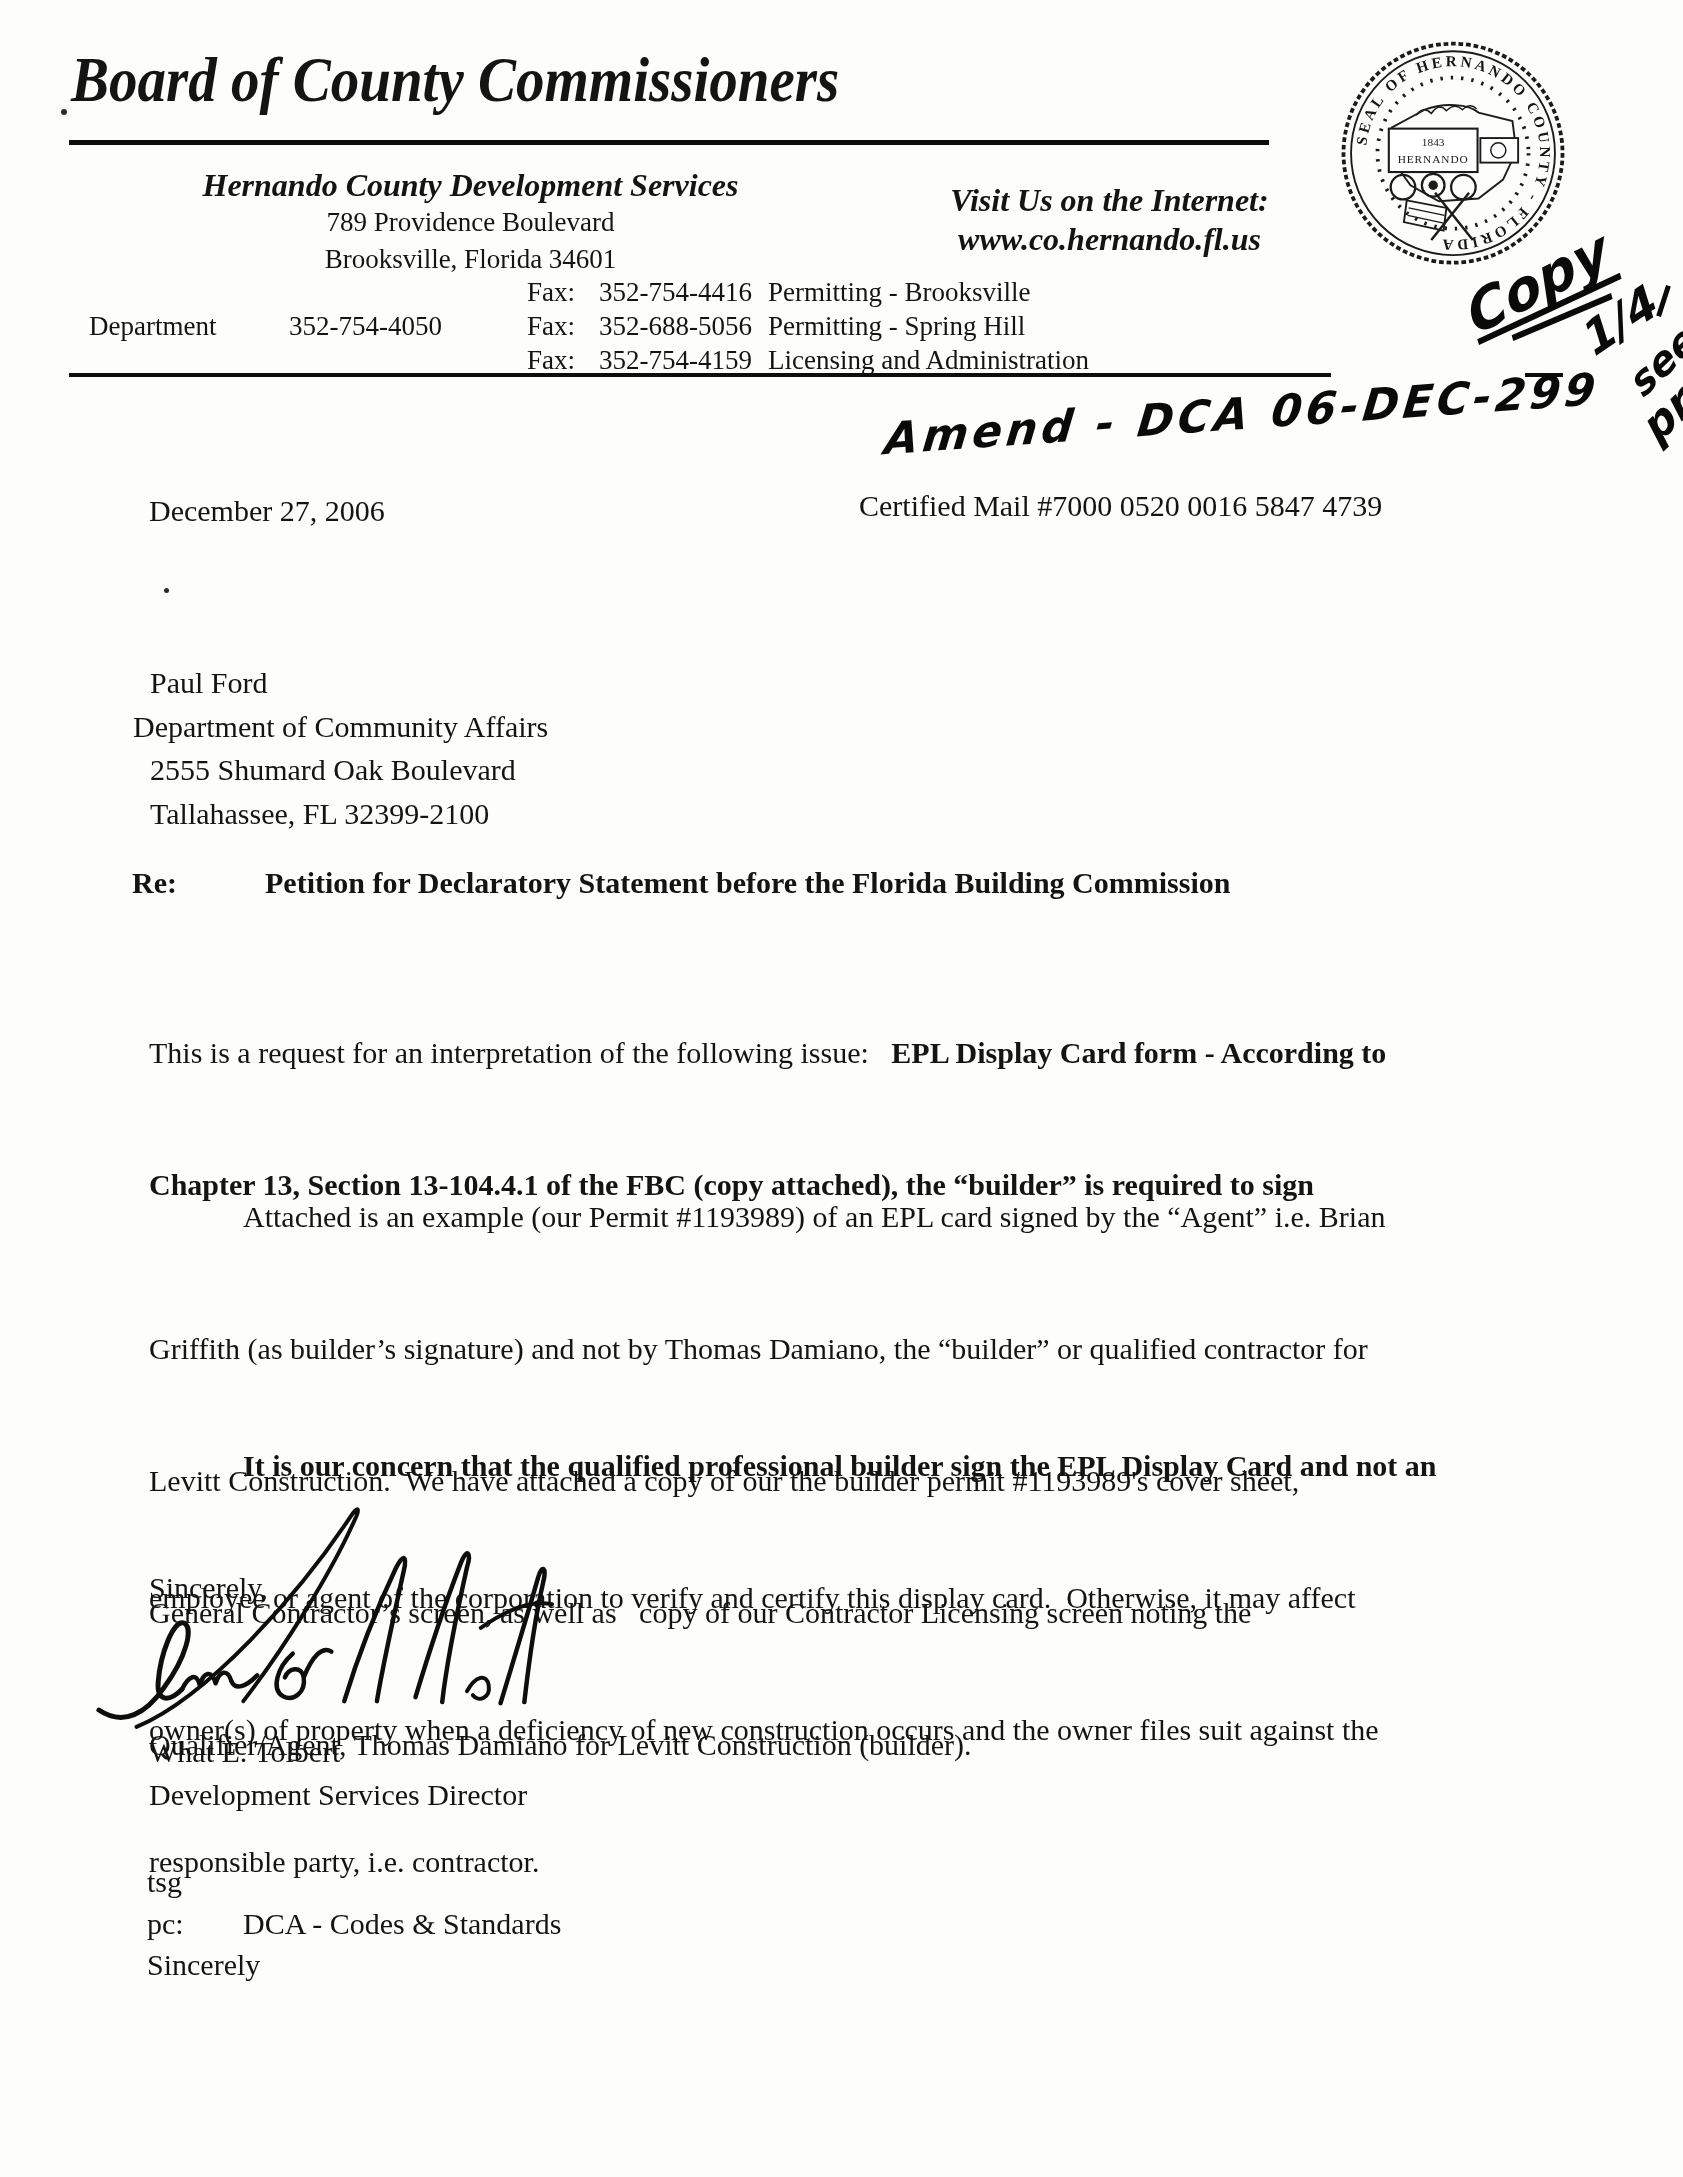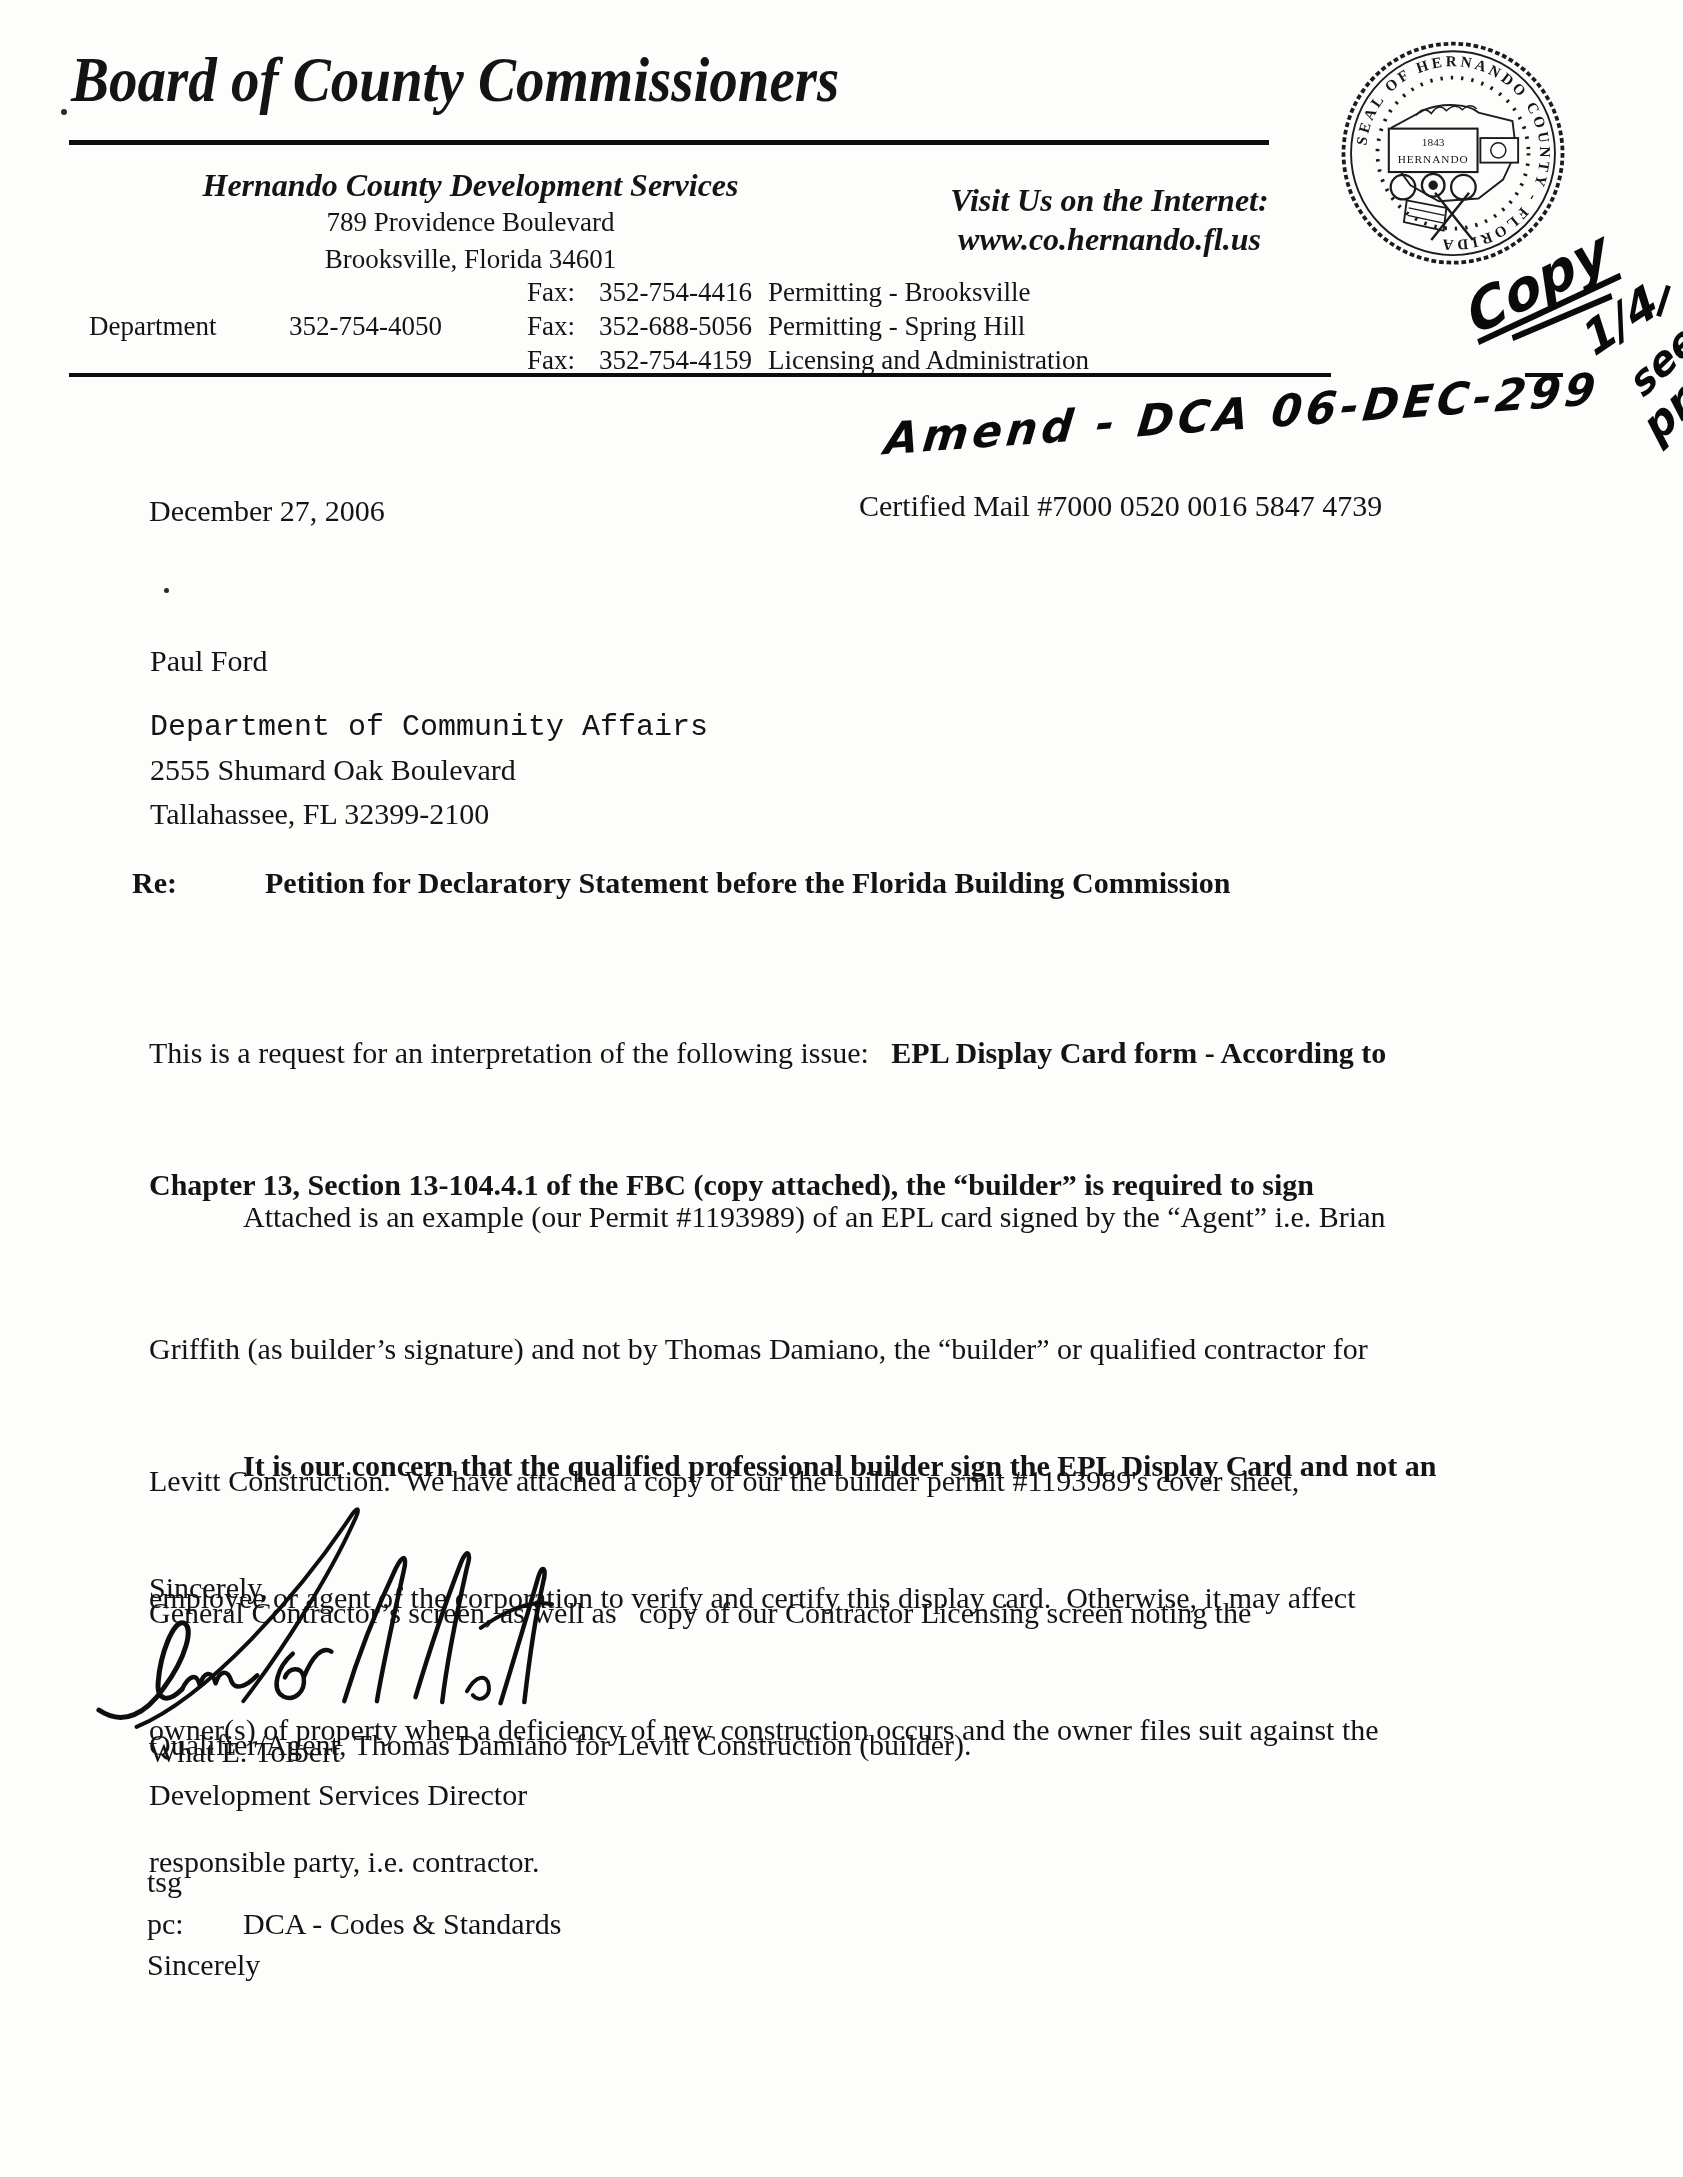--- a/index.html
+++ b/index.html
@@ -106,22 +106,22 @@
 <div class="abs rule" style="left:69px;top:373px;width:1262px;height:4px;"></div>
 <div class="abs rule" style="left:1525px;top:373px;width:38px;height:4px;"></div>
 
 <div class="abs hand" style="left:884px;top:388px;font-size:44px;letter-spacing:4px;transform:rotate(-4deg) skewX(-10deg);">Amend - DCA 06-DEC-299</div>
 
 <div class="abs body-text" style="left:149px;top:489px;">December 27, 2006</div>
 <div class="abs body-text" style="left:859px;top:484px;">Certified Mail #7000 0520 0016 5847 4739</div>
 
 <div class="abs speck" style="left:164px;top:588px;width:5px;height:5px;"></div>
 
-<div class="abs body-text" style="left:150px;top:639px;">Paul Ford</div>
-<div class="abs body-text" style="left:150px;top:705px;font-family:Liberation Mono, monospace;">Department of Community Affairs</div>
+<div class="abs body-text" style="left:150px;top:661px;">Paul Ford</div>
+<div class="abs body-text" style="left:133px;top:705px;">Department of Community Affairs</div>
 <div class="abs body-text" style="left:150px;top:748px;">2555 Shumard Oak Boulevard</div>
 <div class="abs body-text" style="left:150px;top:792px;">Tallahassee, FL 32399-2100</div>
 
 <div class="abs body-text bold" style="left:132px;top:861px;">Re:</div>
 <div class="abs body-text bold" style="left:265px;top:861px;">Petition for Declaratory Statement before the Florida Building Commission</div>
 
 <div class="abs body-text pre" style="left:149px;top:943px;width:1485px;">
   <div><span>This is a request for an interpretation of the following issue:   </span><span class="bold">EPL Display Card form - According to</span></div>
   <div class="bold">Chapter 13, Section 13-104.4.1 of the FBC (copy attached), the “builder” is required to sign</div>
 </div>

